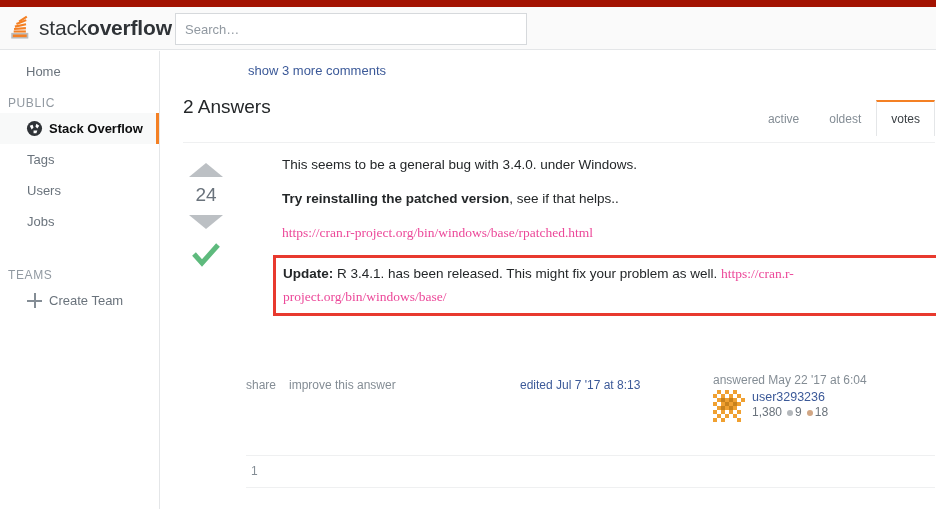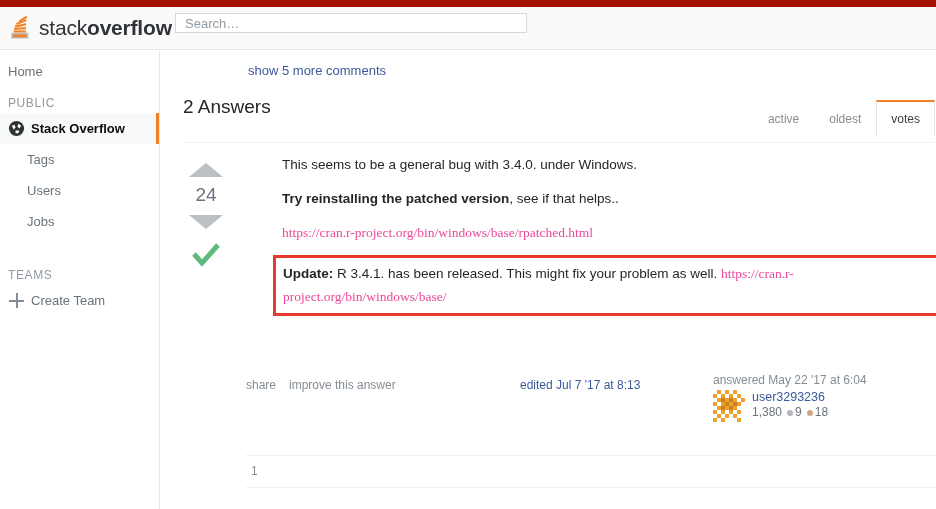--- a/index.html
+++ b/index.html
@@ -33,21 +33,21 @@
     height: 34px;
   }
   .logo-mark { width: 26px; height: 26px; display: block; }
   #logo-text {
     font-size: 21px; color: #2f3337; letter-spacing: -0.2px;
     white-space: nowrap;
   }
   #logo-text .bold { font-weight: bold; }
   #search-wrap {
     position: absolute; left: 175px; top: 6px;
-    width: 352px; height: 20px;
+    width: 352px; height: 32px;
   }
   #search-input {
     width: 100%; height: 100%;
     border: 1px solid #d6d9dc;
     background: #fff;
     padding: 0 9px;
     font-size: 13px;
     font-family: "Liberation Sans", sans-serif;
     color: #3b4045;
     outline: none;
@@ -58,21 +58,21 @@
   #sidebar {
     position: absolute; left: 0; top: 51px;
     width: 160px; height: 458px;
     background: #ffffff;
     border-right: 1px solid #e4e6e8;
   }
   .nav-item {
     position: relative;
     display: flex; align-items: center;
     height: 31px;
-    padding-left: 8px;
+    padding-left: 26px;
     color: #6a737c;
     font-size: 13px;
     cursor: pointer;
     white-space: nowrap;
   }
   .nav-item.sub { padding-left: 27px; }
   .nav-item.active {
     background: #f8f9f9;
     color: #0c0d0e;
     font-weight: bold;
@@ -294,21 +294,21 @@
   </div>
 
   <div class="nav-item">
     <span class="plus-icon"></span>
     <span>Create Team</span>
   </div>
 </div>
 
 <div id="main">
 
-  <div id="show-comments">show 5 more comments</div>
+  <div id="show-comments">show 3 more comments</div>
 
   <div id="answers-header">
     <div id="answers-count">2 Answers</div>
     <div id="sort-tabs">
       <div class="sort-tab">active</div>
       <div class="sort-tab">oldest</div>
       <div class="sort-tab selected">votes</div>
     </div>
   </div>
   <div id="answers-divider"></div>

